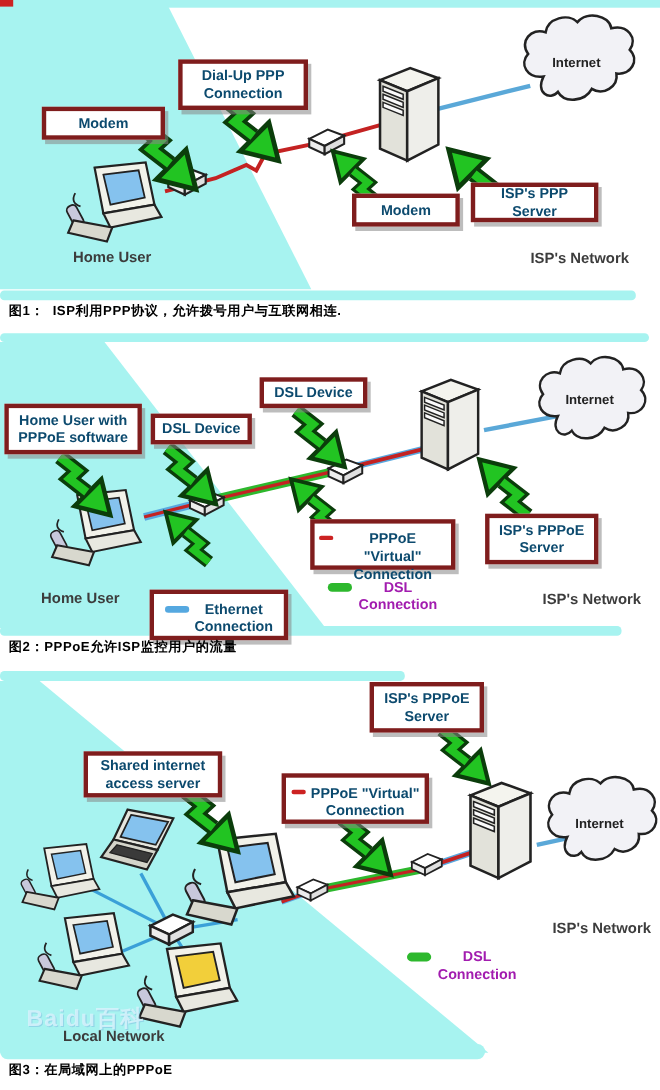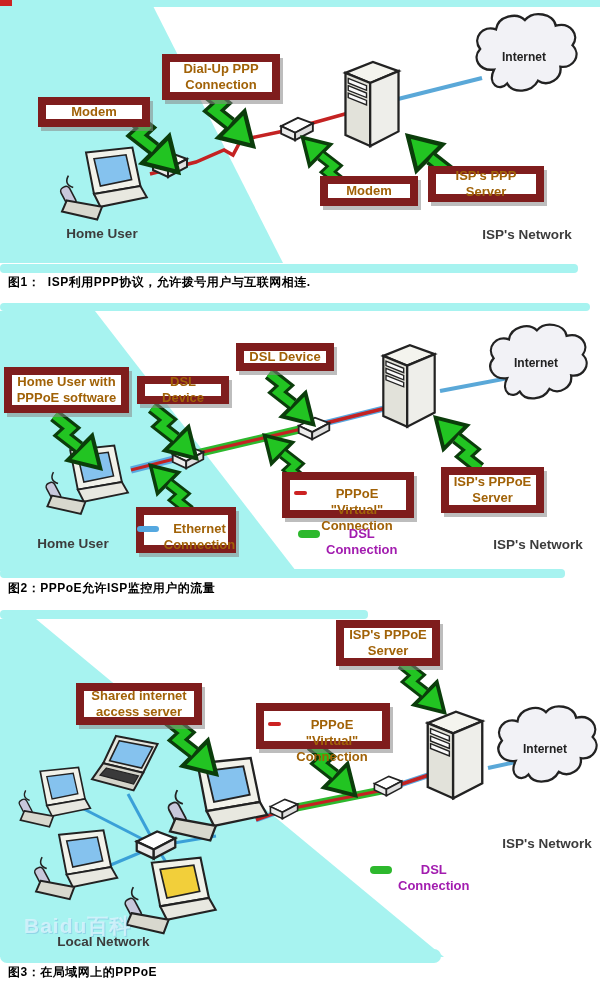--- a/index.html
+++ b/index.html
@@ -1,22 +1,22 @@
 <!DOCTYPE html>
 <html><head>
 <meta charset="utf-8">
 <style>
   html,body{margin:0;padding:0;background:#fff;}
   #stage{position:relative;width:600px;height:991px;background:#ffffff;overflow:hidden;
          font-family:"Liberation Sans","DejaVu Sans",sans-serif;}
   #diagram-svg{position:absolute;left:0;top:0;width:600px;height:991px;}
-  .lbl{position:absolute;background:#fff;border:8px solid #7f1d1d;
+  .lbl{position:absolute;background:#fff;border:4px solid #7f1d1d;
        box-shadow:3px 4px 0 rgba(135,135,135,.55);
        display:flex;align-items:center;justify-content:center;text-align:center;
-       font-weight:700;color:#a16207;font-size:13px;line-height:1.22;white-space:pre-line;
+       font-weight:700;color:#0c4a6e;font-size:13px;line-height:1.22;white-space:pre-line;
        box-sizing:border-box;padding:2px 4px;}
   .lbl.dashed{gap:5px;align-items:flex-start;padding-top:6px;}
   .txt{position:absolute;font-weight:700;color:#3c3c3c;font-size:13.5px;line-height:1.25;
        text-align:center;white-space:pre-line;}
   .inet{position:absolute;font-weight:700;color:#222;font-size:12px;text-align:center;}
   .cap{position:absolute;font-weight:700;color:#000;font-size:12px;letter-spacing:.5px;
        white-space:pre;text-align:center;}
   .legend{position:absolute;display:flex;gap:6px;align-items:flex-start;
           font-weight:700;color:#a21caf;font-size:13px;line-height:1.25;
           text-align:center;white-space:pre-line;}
@@ -179,21 +179,21 @@
 
   <div class="lbl" style="left:4px;top:367px;width:125px;height:46px">Home User with
 PPPoE software</div>
   <div class="lbl" style="left:137px;top:376px;width:92px;height:28px">DSL Device</div>
   <div class="lbl" style="left:236px;top:343px;width:98px;height:28px">DSL Device</div>
   <div class="lbl dashed" style="left:282px;top:472px;width:132px;height:46px">
     <span class="dash dash-red"></span>
     <span>PPPoE "Virtual"
 Connection</span>
   </div>
-  <div class="lbl dashed" style="left:136px;top:507px;width:100px;height:46px">
+  <div class="lbl dashed" style="left:136px;top:536px;width:126px;height:46px">
     <span class="dash dash-blue"></span>
     <span>Ethernet
 Connection</span>
   </div>
   <div class="lbl" style="left:441px;top:467px;width:103px;height:46px">ISP's PPPoE
 Server</div>
   <div class="legend" style="left:298px;top:526px;width:100px">
     <span class="dash dash-green"></span>
     <span>DSL
 Connection</span>

